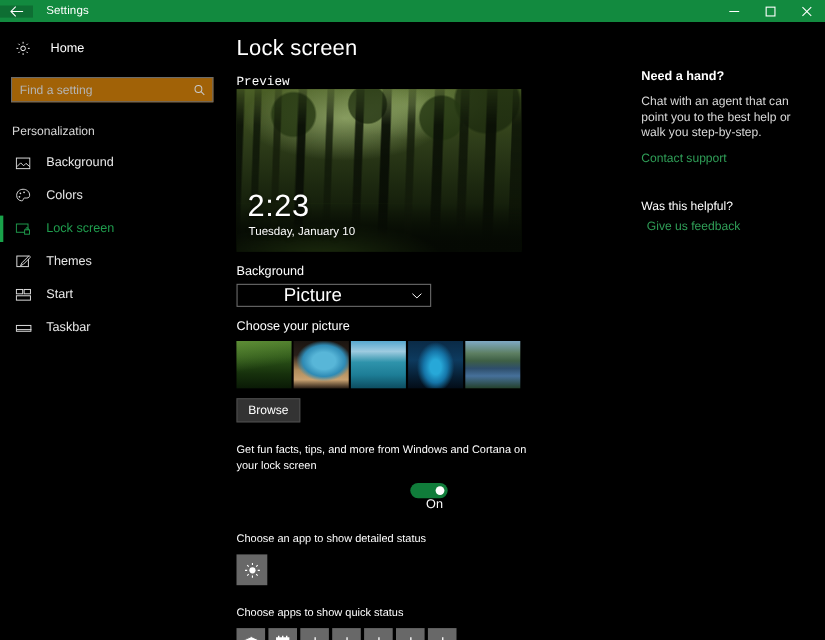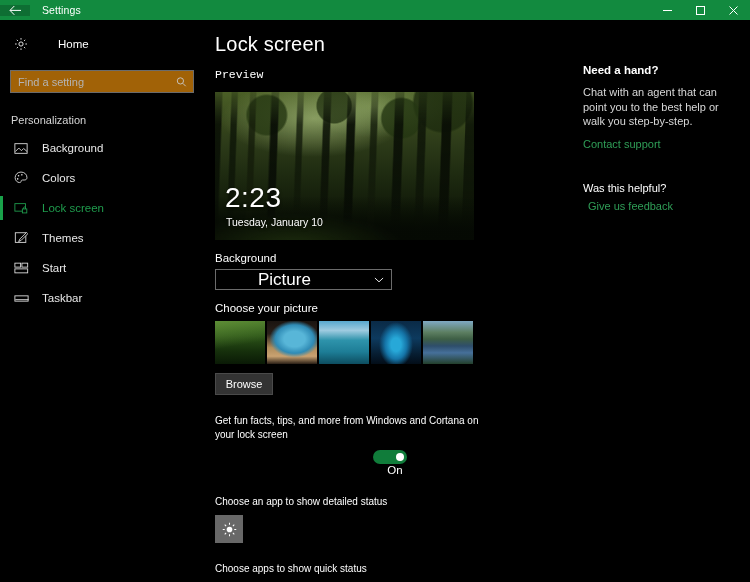--- a/index.html
+++ b/index.html
@@ -71,21 +71,21 @@
     display: flex;
     align-items: center;
     height: 30px;
     margin-top: 9px;
     padding-left: 14px;
   }
   .home-row .ic { width: 22px; display:flex; align-items:center; }
   .home-label {
     font-size: 11.5px;
     color: #ffffff;
-    margin-left: 22px;
+    margin-left: 10px;
   }
   .search-wrap {
     margin: 11px 10px 0 10px;
     height: 21px;
     border: 1px solid #6b6b6b;
     background: #a16207;
     display: flex;
     align-items: center;
     position: relative;
   }
@@ -161,21 +161,21 @@
   .sub-title {
     font-size: 11.5px;
     color: #ffffff;
     margin: 12px 0 0 11px;
     font-family: Liberation Mono, monospace;
   }
 
   
   .preview {
     position: relative;
-    margin: 11px 0 0 11px;
+    margin: 0 0 0 11px;
     width: 259px;
     height: 148px;
     overflow: hidden;
     background: #0b1407;
   }
   .preview .bg {
     position: absolute;
     inset: 0;
     background:
       radial-gradient(ellipse 55% 40% at 38% 18%, rgba(198,220,150,.55), rgba(120,150,75,0) 65%),

